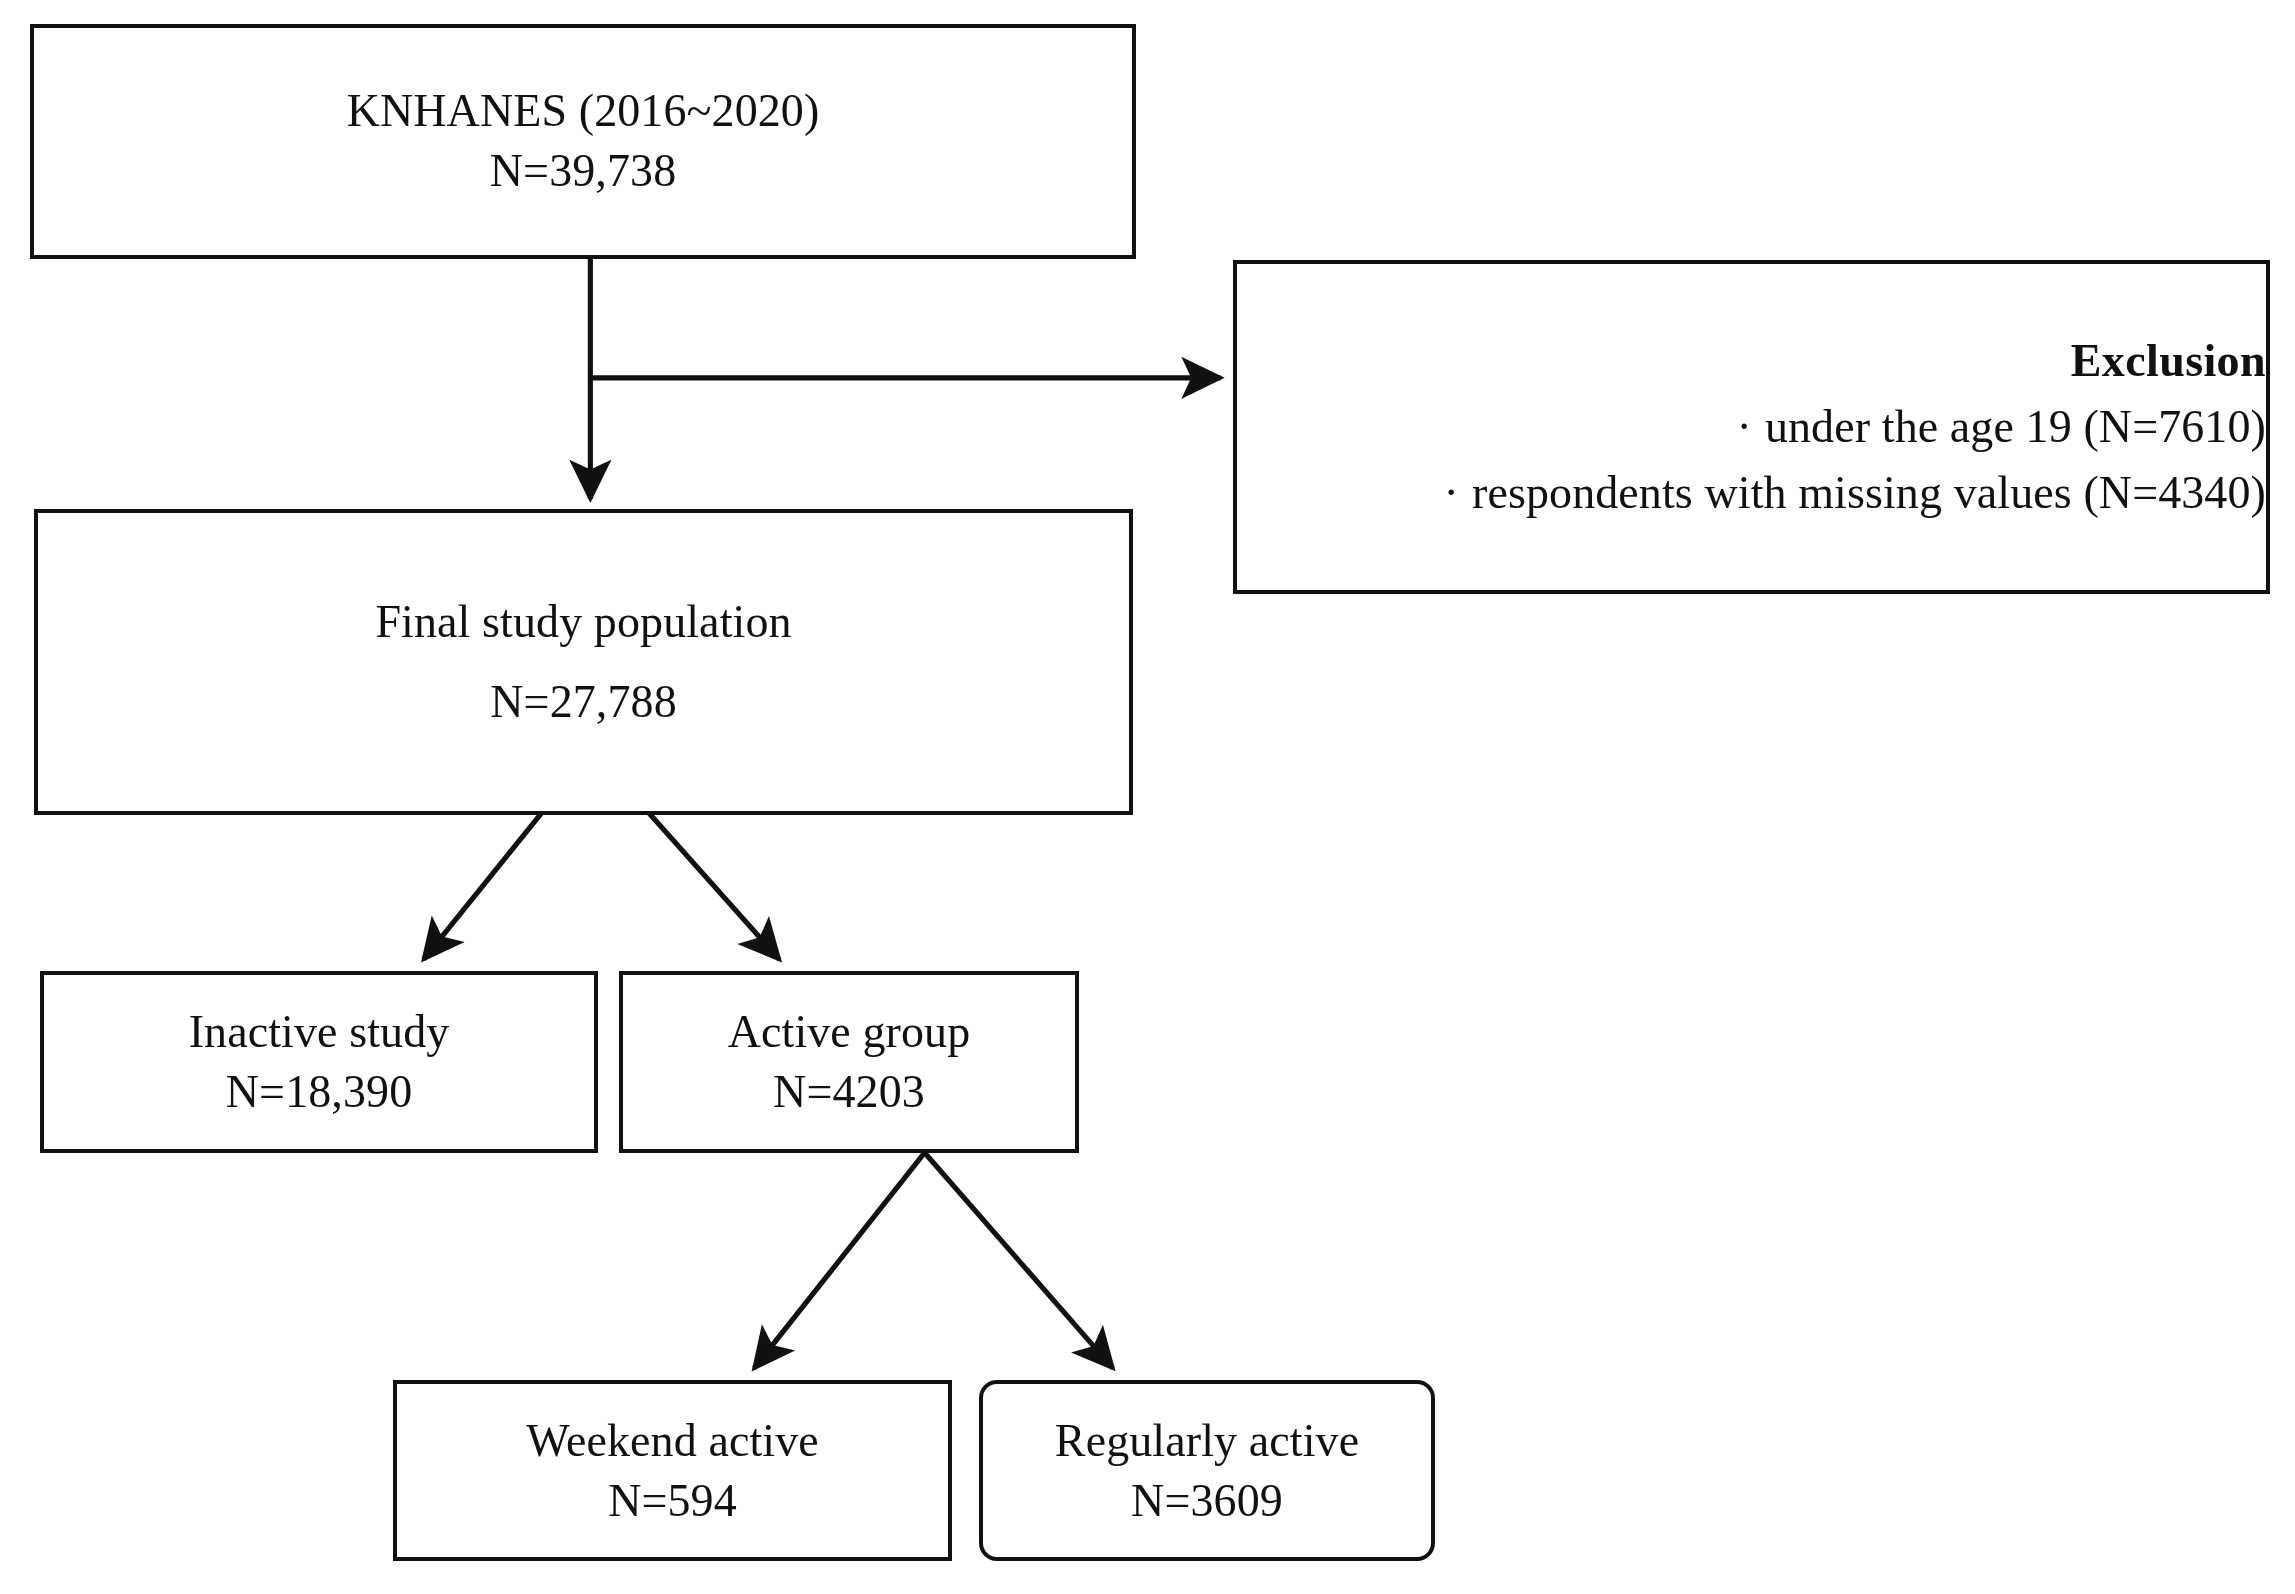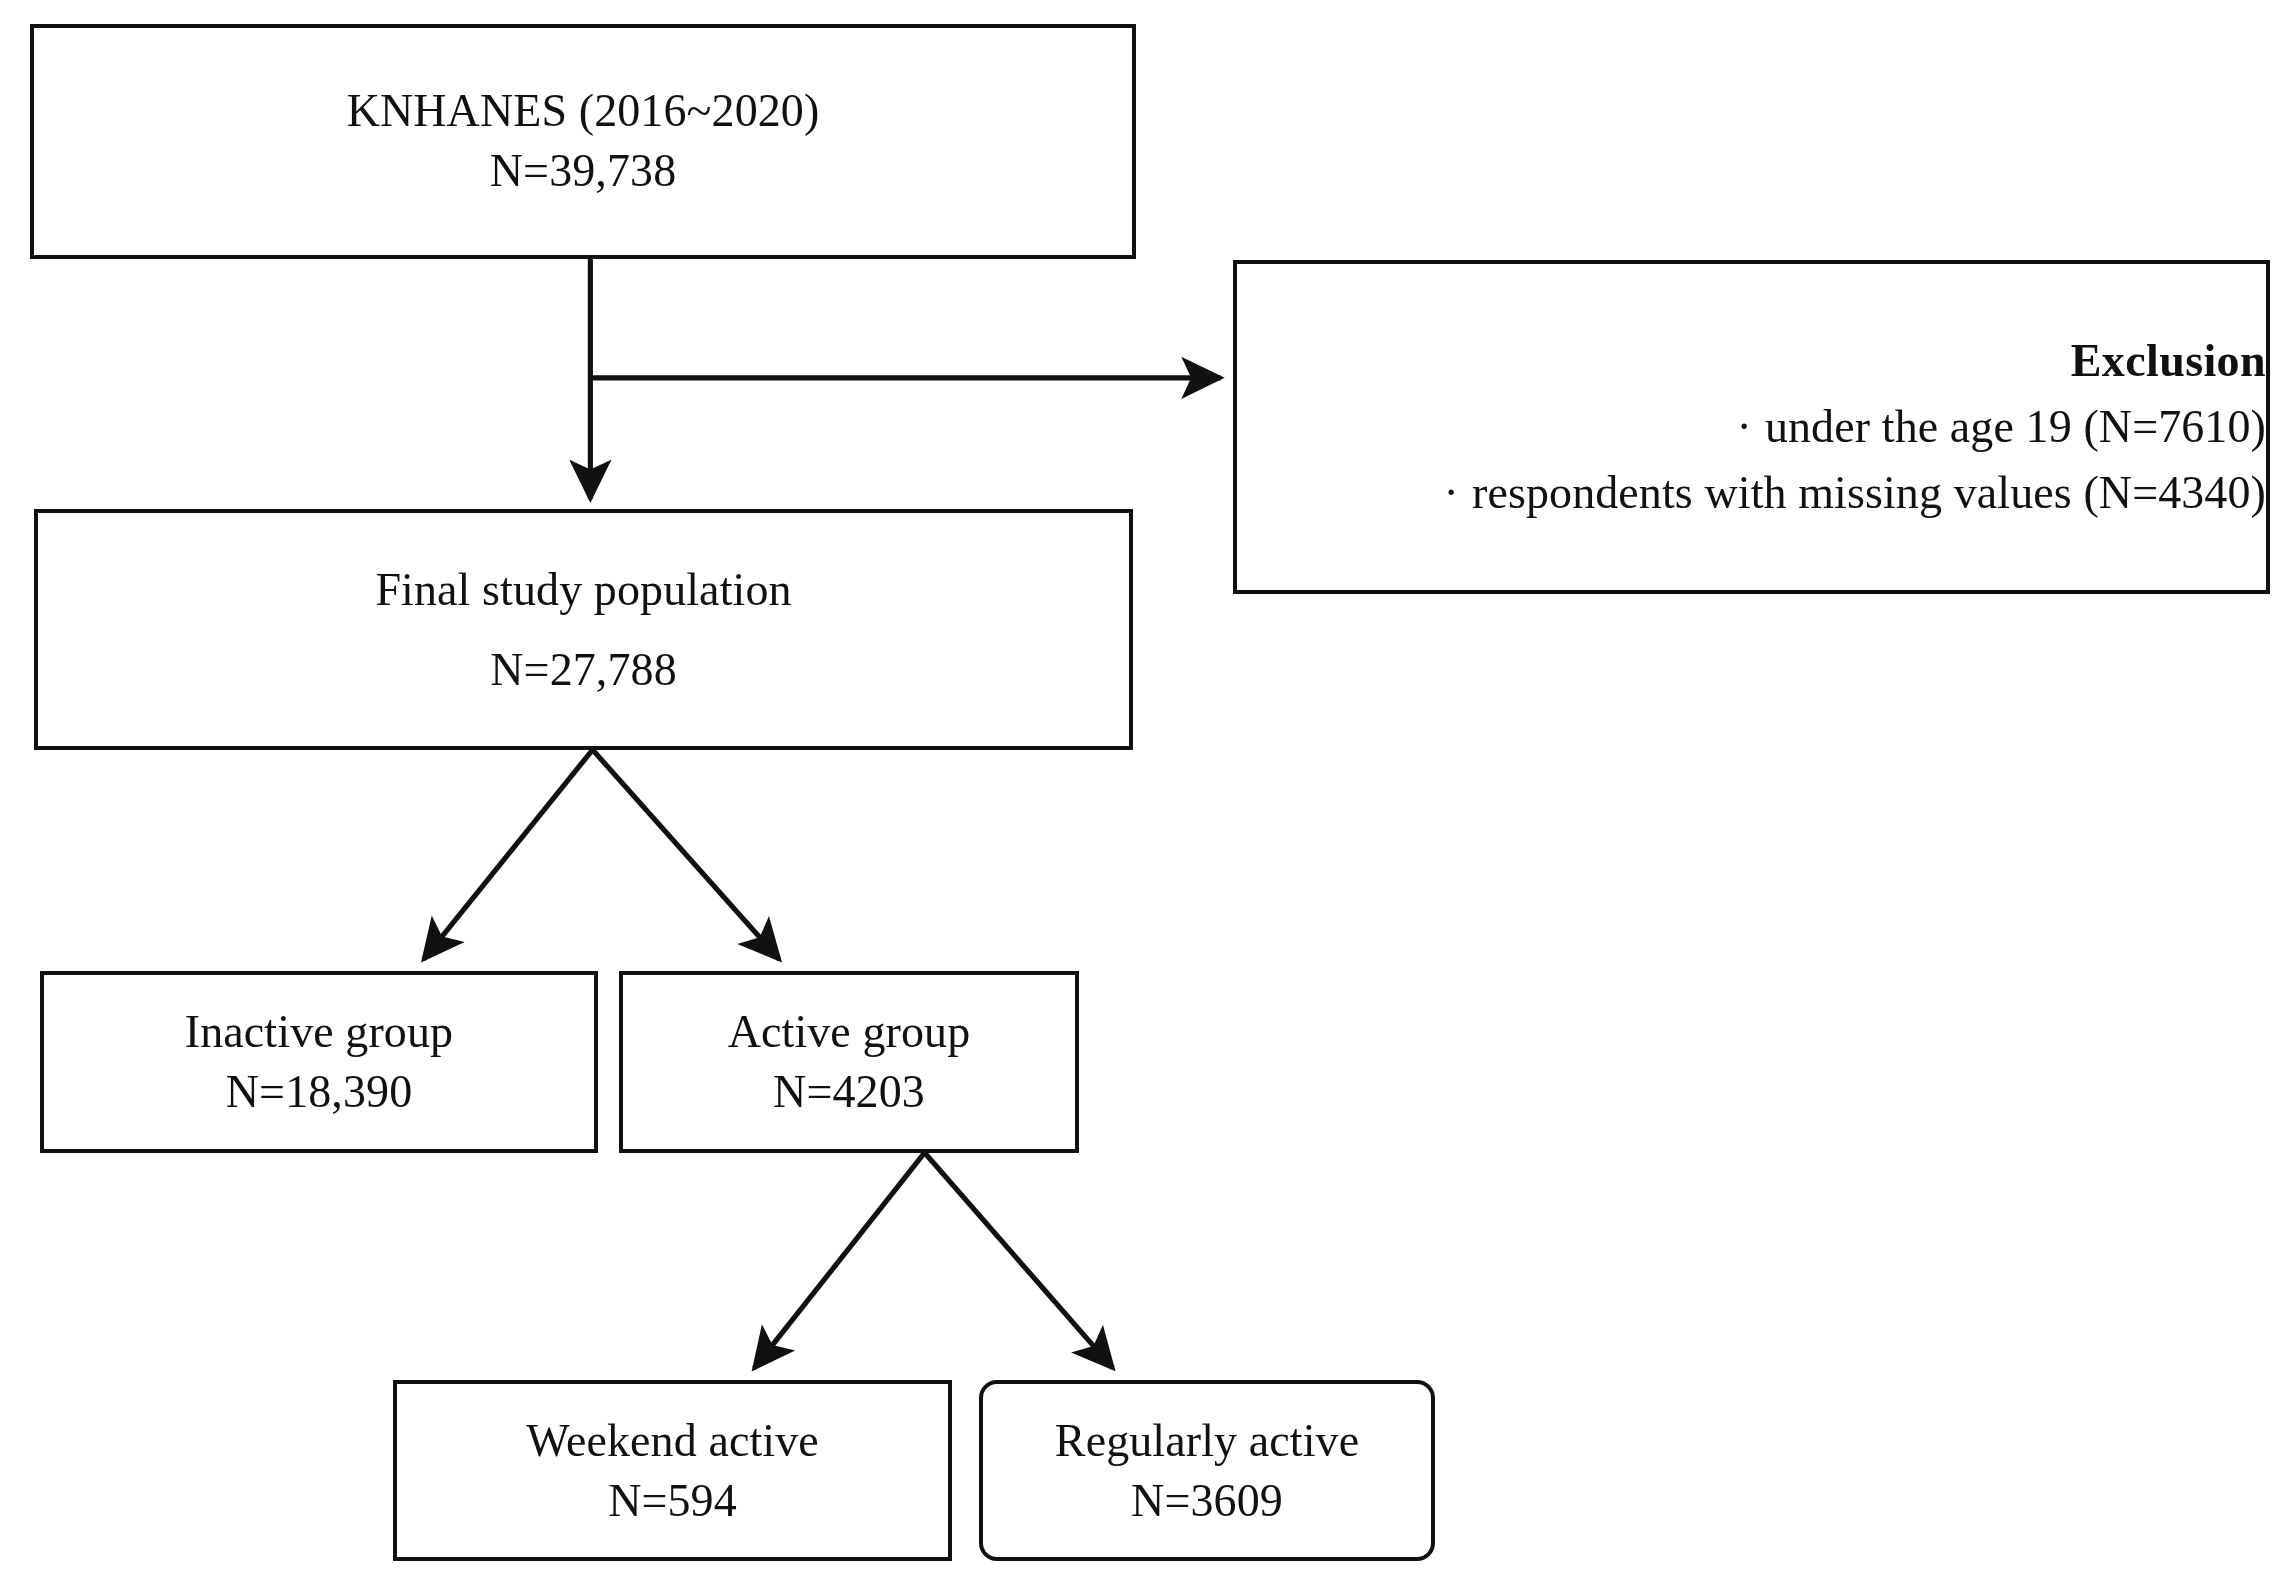--- a/index.html
+++ b/index.html
@@ -94,27 +94,27 @@
     <span class="line">KNHANES (2016~2020)</span>
     <span class="line">N=39,738</span>
   </div>
 
   <div class="flow-box panel-left" style="left:1233px; top:260px; width:1037px; height:334px;">
     <span class="line heading">Exclusion</span>
     <span class="line"><span class="bullet-dot">·</span><span>under the age 19 (N=7610)</span></span>
     <span class="line"><span class="bullet-dot">·</span><span>respondents with missing values (N=4340)</span></span>
   </div>
 
-  <div class="flow-box" style="left:34px; top:509px; width:1099px; height:241px;gap:20px;">
+  <div class="flow-box" style="left:34px; top:509px; width:1099px; height:306px;gap:20px;">
     <span class="line">Final study population</span>
     <span class="line">N=27,788</span>
   </div>
 
   <div class="flow-box" style="left:40px; top:971px; width:558px; height:182px;">
-    <span class="line">Inactive group</span>
+    <span class="line">Inactive study</span>
     <span class="line">N=18,390</span>
   </div>
 
   <div class="flow-box" style="left:619px; top:971px; width:460px; height:182px;">
     <span class="line">Active group</span>
     <span class="line">N=4203</span>
   </div>
 
   <div class="flow-box" style="left:393px; top:1380px; width:559px; height:181px;">
     <span class="line">Weekend active</span>

